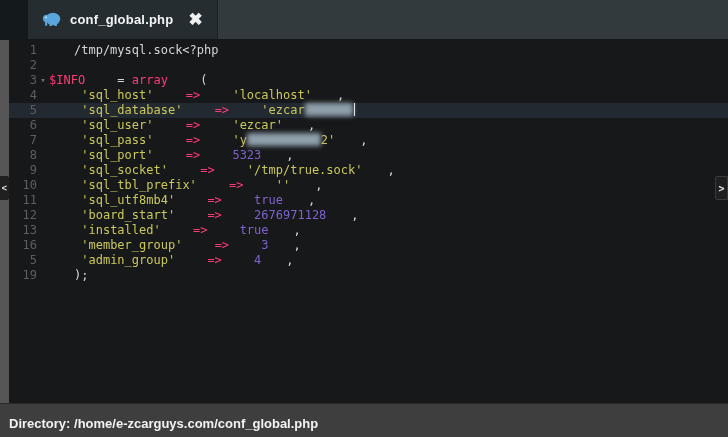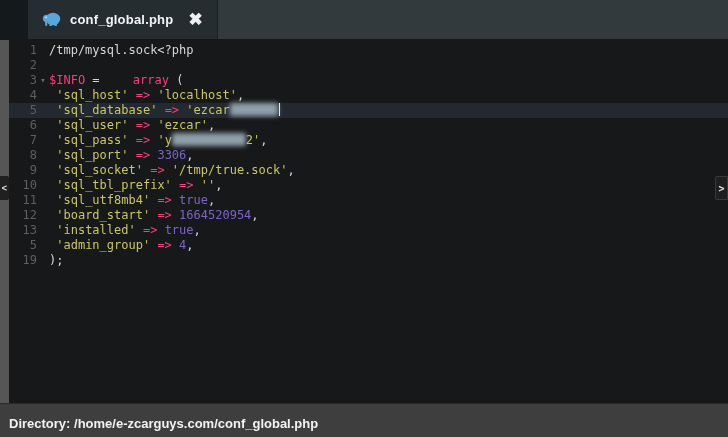--- a/index.html
+++ b/index.html
@@ -31,23 +31,23 @@
             background:var(--c-editor,#171819); overflow:hidden;
             font-family:"DejaVu Sans Mono", monospace; font-size:12px; }
   .code-lines { padding-top:3px; }
   .code-line { display:flex; height:15px; line-height:15px; white-space:pre; }
   .code-line.active { background:var(--c-activeline,#222930); }
   .gutter { width:28px; text-align:right; color:var(--c-gutter,#5d5f60);
             font-size:12px; flex:0 0 28px; cursor:pointer; }
   .fold { width:12px; flex:0 0 12px; text-align:center; color:#6b6f72;
           font-size:9px; line-height:15px; }
   .code { flex:1; }
-  .tok-p { color:var(--c-plain,#d4d7d9); }
+  .tok-p { color:var(--c-plain,#d4d7d9);margin-left:25px; }
   .tok-v { color:var(--c-pink,#ff3b77); font-weight:400; }
-  .tok-k { color:var(--c-pink,#ff3b77);margin-left:26px; }
+  .tok-k { color:var(--c-pink,#ff3b77); }
   .tok-o { color:var(--c-pink,#ff3b77); }
   .tok-s { color:var(--c-yellow,#cbc85c);margin-top:10px; }
   .tok-n { color:var(--c-purple,#7d63d0); }
   .tok-a { color:var(--c-purple,#7d63d0); }
   .blur { display:inline-block; height:13px; vertical-align:-2px;
           background:var(--c-blur,#8fa0ab); filter:blur(2.5px); border-radius:1px; }
   .caret { display:inline-block; width:1px; height:13px; vertical-align:-2px;
            background:#ffffff; margin-left:1px; }
   .expand-handle { position:absolute; right:0; top:136px; width:13px; height:24px;
                    background:#1f1f1f; color:#e0e0e0; font-size:10px; font-weight:700;
@@ -91,26 +91,27 @@
     </div>
     <div class="editor">
       <div class="code-lines">
           <div class="code-line"><span class="gutter">1</span><span class="fold"></span><span class="code"><span class="tok-p">/tmp/mysql.sock&lt;?php</span></span></div>
           <div class="code-line"><span class="gutter">2</span><span class="fold"></span><span class="code"></span></div>
           <div class="code-line"><span class="gutter">3</span><span class="fold">▾</span><span class="code"><span class="tok-v">$INFO</span><span class="tok-p"> = </span><span class="tok-k">array</span><span class="tok-p"> (</span></span></div>
           <div class="code-line"><span class="gutter">4</span><span class="fold"></span><span class="code"><span class="tok-p"> </span><span class="tok-s">'sql_host'</span><span class="tok-p"> </span><span class="tok-o">=&gt;</span><span class="tok-p"> </span><span class="tok-s">'localhost'</span><span class="tok-p">,</span></span></div>
           <div class="code-line active"><span class="gutter">5</span><span class="fold"></span><span class="code"><span class="tok-p"> </span><span class="tok-s">'sql_database'</span><span class="tok-p"> </span><span class="tok-o">=&gt;</span><span class="tok-p"> </span><span class="tok-s">'ezcar</span><span class="blur" style="width: 48px;"></span><span class="caret"></span></span></div>
           <div class="code-line"><span class="gutter">6</span><span class="fold"></span><span class="code"><span class="tok-p"> </span><span class="tok-s">'sql_user'</span><span class="tok-p"> </span><span class="tok-o">=&gt;</span><span class="tok-p"> </span><span class="tok-s">'ezcar'</span><span class="tok-p">,</span></span></div>
           <div class="code-line"><span class="gutter">7</span><span class="fold"></span><span class="code"><span class="tok-p"> </span><span class="tok-s">'sql_pass'</span><span class="tok-p"> </span><span class="tok-o">=&gt;</span><span class="tok-p"> </span><span class="tok-s">'y</span><span class="blur" style="width: 74px;"></span><span class="tok-s">2'</span><span class="tok-p">,</span></span></div>
-          <div class="code-line"><span class="gutter">8</span><span class="fold"></span><span class="code"><span class="tok-p"> </span><span class="tok-s">'sql_port'</span><span class="tok-p"> </span><span class="tok-o">=&gt;</span><span class="tok-p"> </span><span class="tok-n">3306</span><span class="tok-p">,</span></span></div>
+          <div class="code-line"><span class="gutter">8</span><span class="fold"></span><span class="code"><span class="tok-p"> </span><span class="tok-s">'sql_port'</span><span class="tok-p"> </span><span class="tok-o">=&gt;</span><span class="tok-p"> </span><span class="tok-n">5323</span><span class="tok-p">,</span></span></div>
           <div class="code-line"><span class="gutter">9</span><span class="fold"></span><span class="code"><span class="tok-p"> </span><span class="tok-s">'sql_socket'</span><span class="tok-p"> </span><span class="tok-o">=&gt;</span><span class="tok-p"> </span><span class="tok-s">'/tmp/true.sock'</span><span class="tok-p">,</span></span></div>
           <div class="code-line"><span class="gutter">10</span><span class="fold"></span><span class="code"><span class="tok-p"> </span><span class="tok-s">'sql_tbl_prefix'</span><span class="tok-p"> </span><span class="tok-o">=&gt;</span><span class="tok-p"> </span><span class="tok-s">''</span><span class="tok-p">,</span></span></div>
           <div class="code-line"><span class="gutter">11</span><span class="fold"></span><span class="code"><span class="tok-p"> </span><span class="tok-s">'sql_utf8mb4'</span><span class="tok-p"> </span><span class="tok-o">=&gt;</span><span class="tok-p"> </span><span class="tok-a">true</span><span class="tok-p">,</span></span></div>
-          <div class="code-line"><span class="gutter">12</span><span class="fold"></span><span class="code"><span class="tok-p"> </span><span class="tok-s">'board_start'</span><span class="tok-p"> </span><span class="tok-o">=&gt;</span><span class="tok-p"> </span><span class="tok-n">1664520954</span><span class="tok-p">,</span></span></div>
+          <div class="code-line"><span class="gutter">12</span><span class="fold"></span><span class="code"><span class="tok-p"> </span><span class="tok-s">'board_start'</span><span class="tok-p"> </span><span class="tok-o">=&gt;</span><span class="tok-p"> </span><span class="tok-n">2676971128</span><span class="tok-p">,</span></span></div>
           <div class="code-line"><span class="gutter">13</span><span class="fold"></span><span class="code"><span class="tok-p"> </span><span class="tok-s">'installed'</span><span class="tok-p"> </span><span class="tok-o">=&gt;</span><span class="tok-p"> </span><span class="tok-a">true</span><span class="tok-p">,</span></span></div>
+          <div class="code-line"><span class="gutter">16</span><span class="fold"></span><span class="code"><span class="tok-p"> </span><span class="tok-s">'member_group'</span><span class="tok-p"> </span><span class="tok-o">=&gt;</span><span class="tok-p"> </span><span class="tok-n">3</span><span class="tok-p">,</span></span></div>
           <div class="code-line"><span class="gutter">5</span><span class="fold"></span><span class="code"><span class="tok-p"> </span><span class="tok-s">'admin_group'</span><span class="tok-p"> </span><span class="tok-o">=&gt;</span><span class="tok-p"> </span><span class="tok-n">4</span><span class="tok-p">,</span></span></div>
           <div class="code-line"><span class="gutter">19</span><span class="fold"></span><span class="code"><span class="tok-p">);</span></span></div>
         </div>
       <div class="expand-handle">&gt;</div>
     </div>
   </div>
 
   <div class="statusbar">
     <span>Directory: /home/e-zcarguys.com/conf_global.php</span>
   </div>

